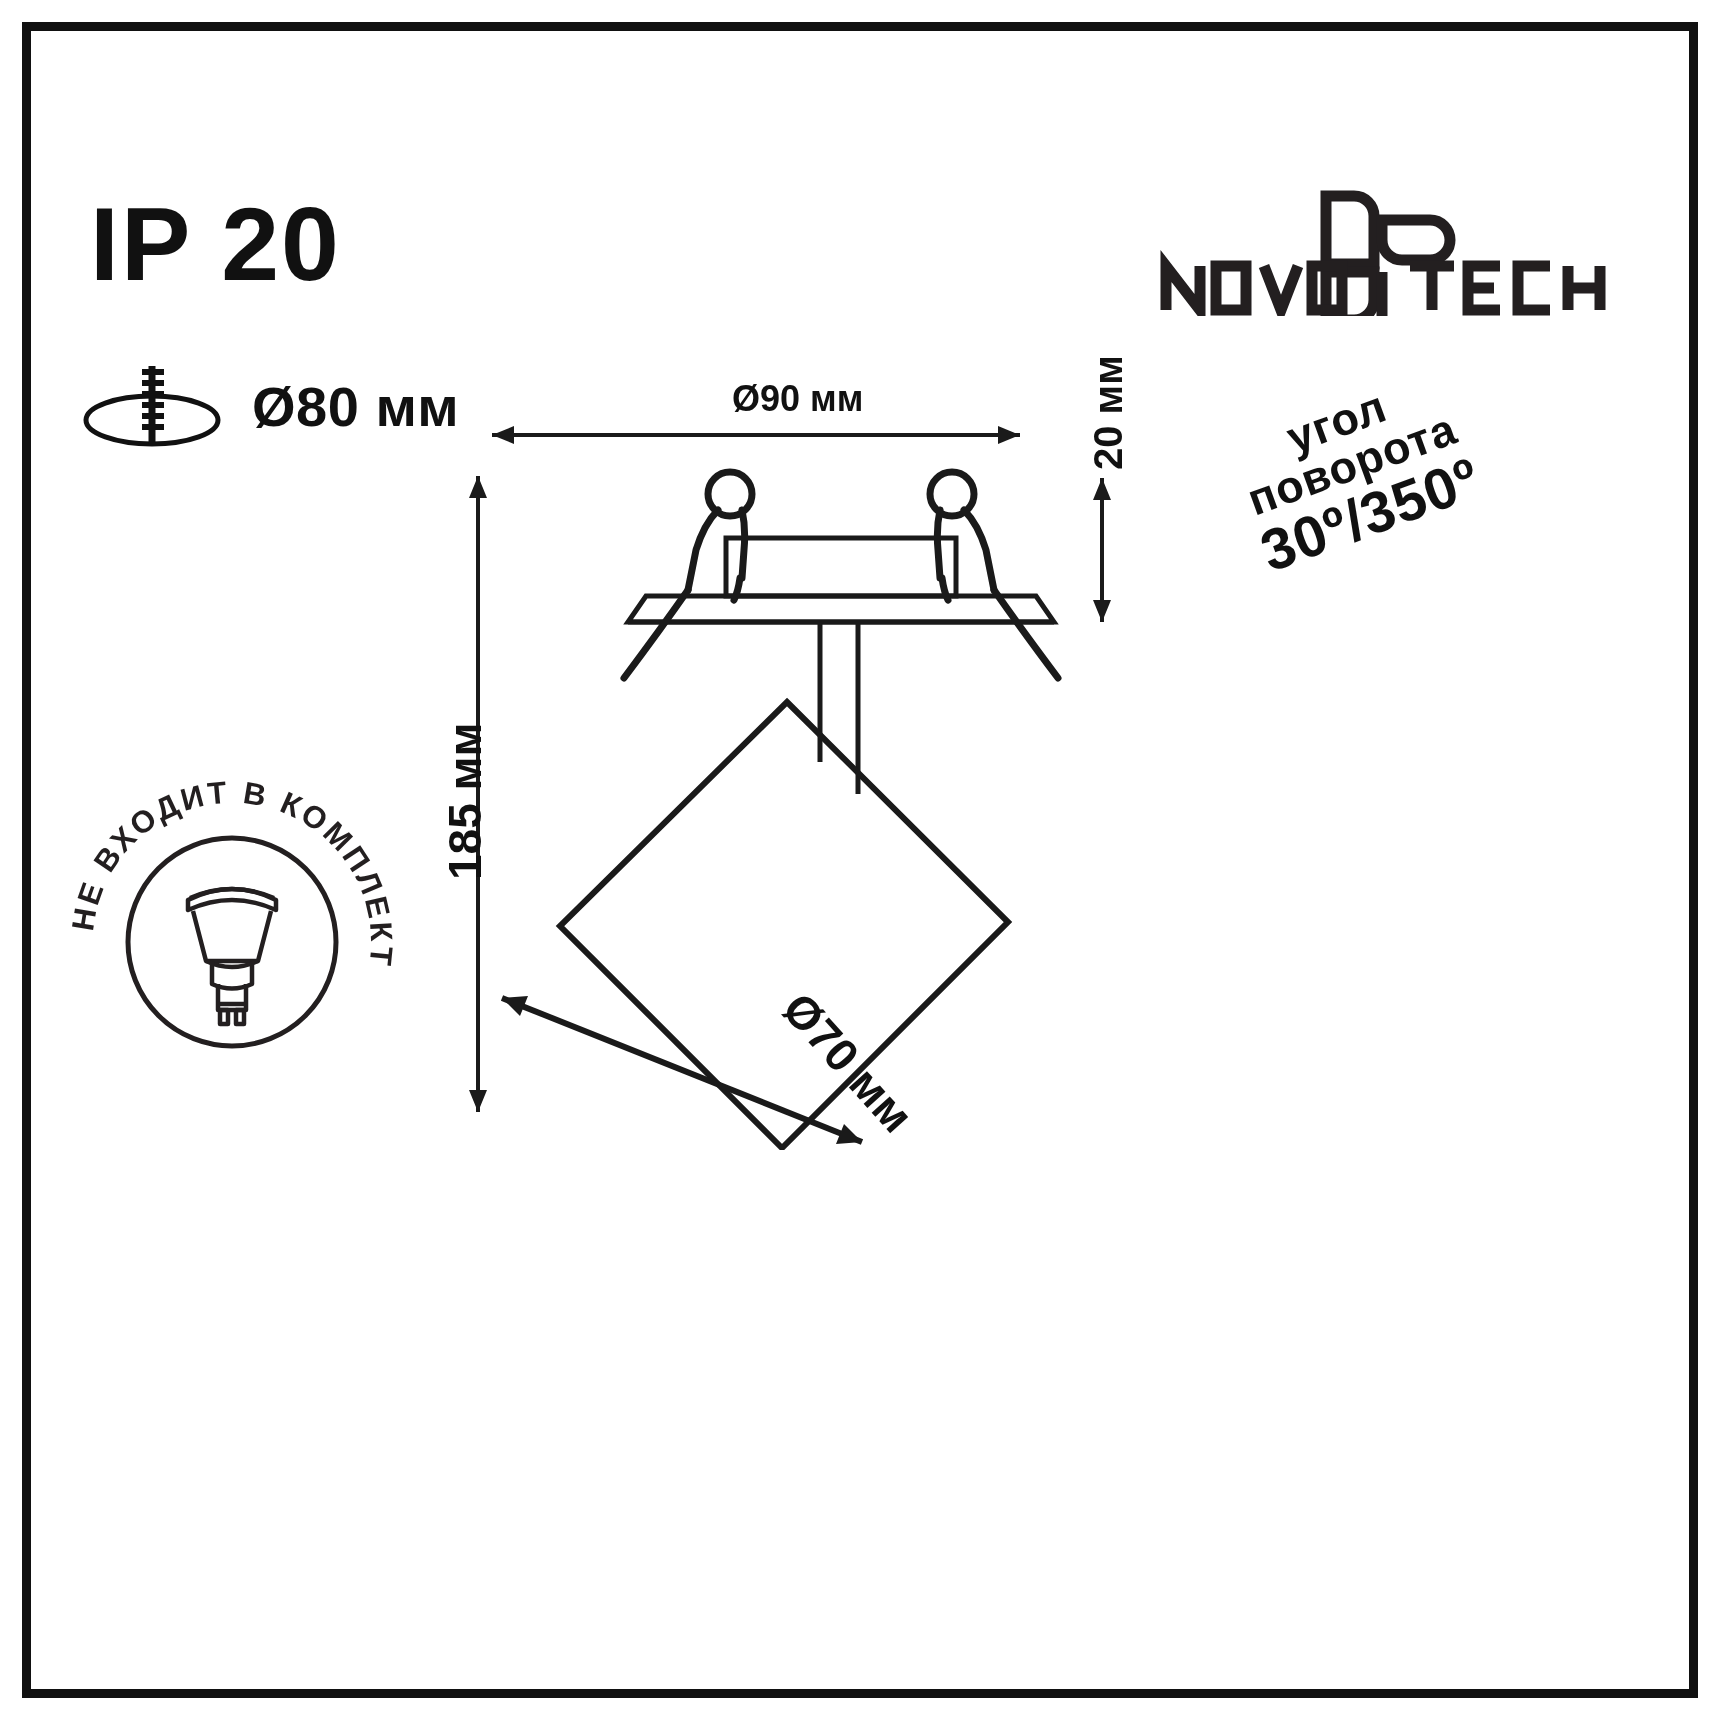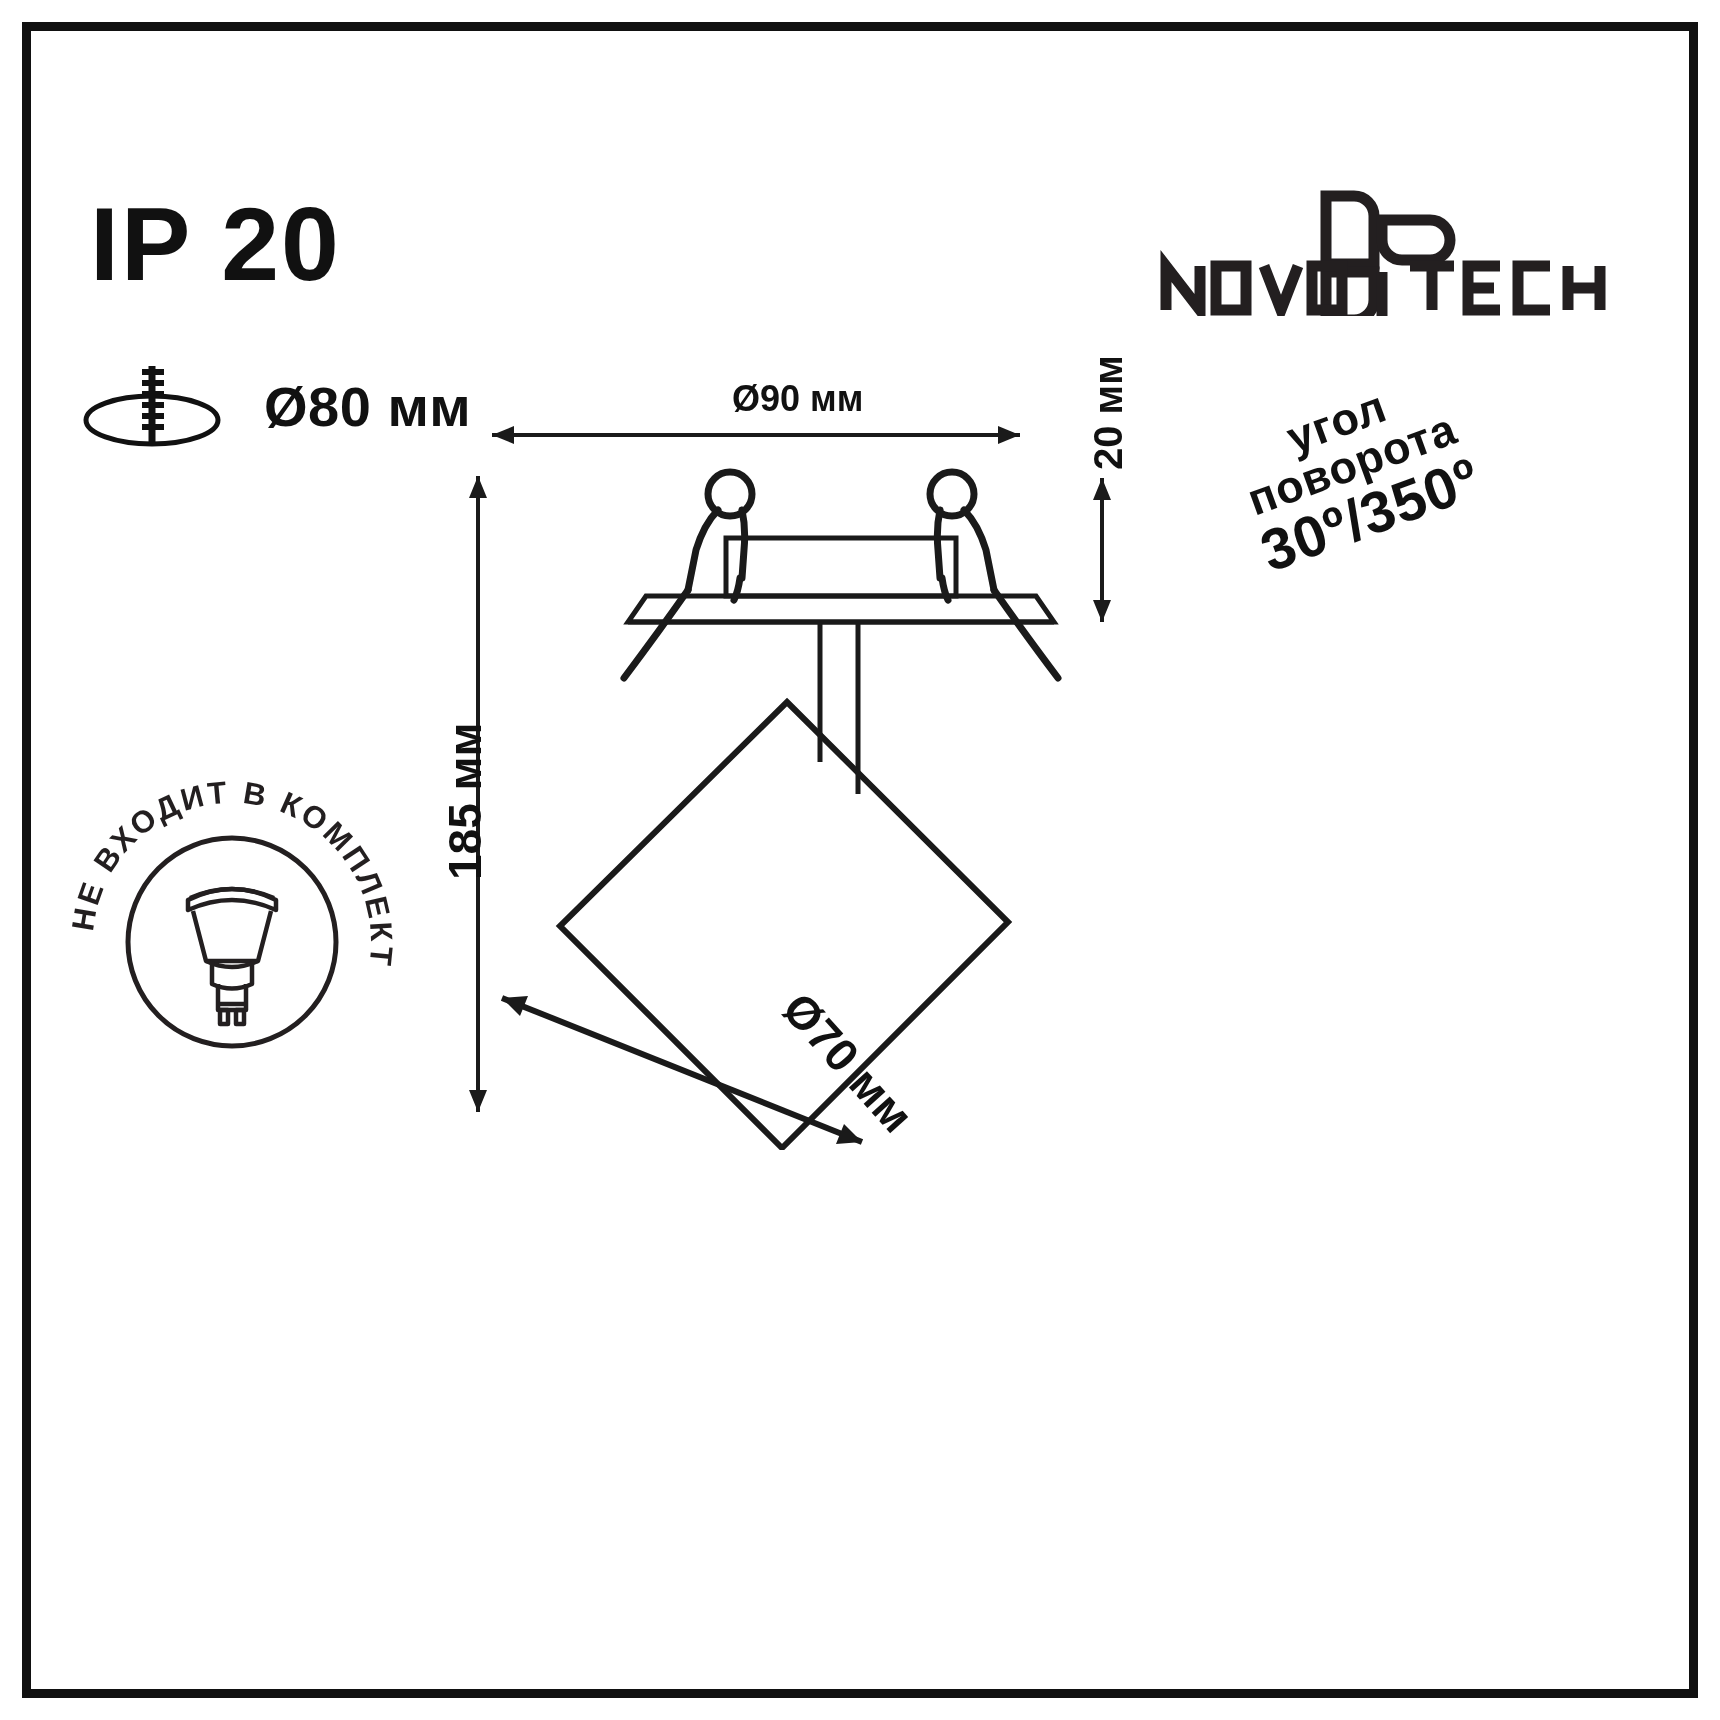--- a/index.html
+++ b/index.html
@@ -17,21 +17,21 @@
 
   
   #ip-rating{
     left:78px;top:192px;
     font-size:104px;font-weight:bold;letter-spacing:2px;line-height:1;
     white-space:nowrap;
     margin-left:12px;
   }
 
   
-  #cutout-row{left:80px;top:358px;display:flex;align-items:center;gap:34px;}
+  #cutout-row{left:80px;top:358px;display:flex;align-items:center;gap:22px;}
   #cutout-label{font-size:56px;font-weight:bold;white-space:nowrap;letter-spacing:0.5px;}
 
   
   #logo{left:1160px;top:186px;width:510px;height:130px;}
 
   
   #lamp-badge{left:62px;top:772px;width:340px;height:340px;}
 
   
   #drawing{left:380px;top:390px;width:1060px;height:760px;}

